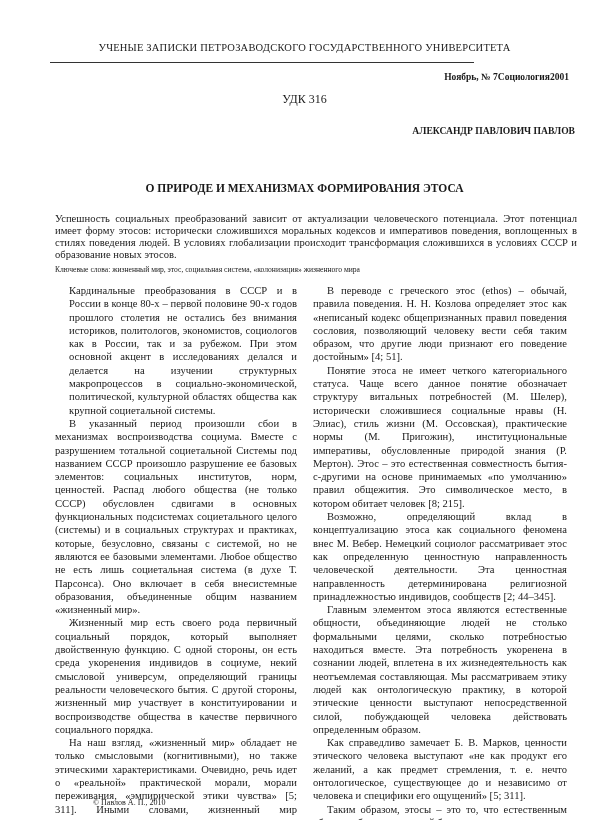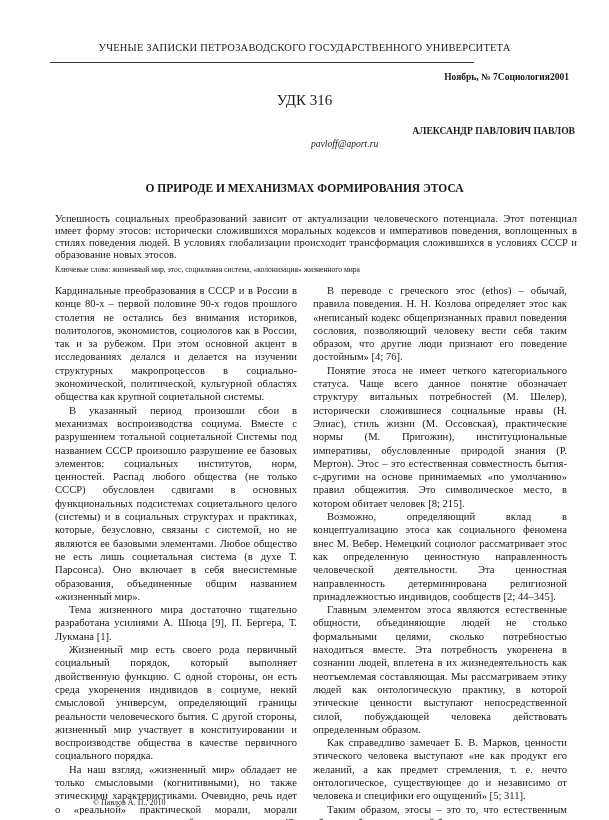--- a/index.html
+++ b/index.html
@@ -2,70 +2,68 @@
 <html><head>
 <meta charset="utf-8">
 <style>
   html, body { margin:0; padding:0; background:#ffffff; }
   body { width:609px; height:820px; position:relative; overflow:hidden; color:#1a1a1a;
          font-family:"Liberation Serif","DejaVu Serif",serif; }
   .abs { position:absolute; }
   .journal { left:0; width:609px; top:42px; text-align:center; font-weight:normal; font-size:10.5px; letter-spacing:0.2px; }
   .rule { left:50px; width:424px; top:62px; height:0; border-top:1.6px solid #333; width:424px; }
   .meta { top:72px; left:55px; width:514px; font-weight:bold; font-size:9.5px; display:flex; justify-content:flex-end; }
-  .udk { top:92px; left:0; width:609px; text-align:center; font-size:15px; }
+  .udk { top:92px; left:0; width:609px; text-align:center; font-size:12px; }
   .author-block { left:311px; top:116px; width:264px; font-size:9.6px; line-height:12.2px; }
   .author-name { text-align:right; font-weight:bold; font-size:9.6px; margin-bottom:1px;margin-top:9px; }
   .affil { text-align:justify; }
   .email { font-style:italic; }
   .title { top:182px; left:0; width:609px; text-align:center; font-weight:bold; font-size:11.5px; }
   .abstract { left:55px; top:213px; width:522px; font-size:10.6px; line-height:11.9px; text-align:justify; }
   .keywords { left:55px; top:265px; width:522px; font-size:7.6px; }
   .col { font-size:10.6px; line-height:13.3px; text-align:justify; top:284px; }
   .col.left { left:55px; width:242px; }
   .col.right { left:313px; width:254px; }
   .col p { margin:0; text-indent:14px; }
-  .col p.noindent { text-indent:0; }
+  .col p.noindent { text-indent:0;margin-left:14px; }
   .copyright { left:55px; top:798px; font-size:8px;padding-left:38px; }
 </style>
 </head>
 <body>
 
 <div class="abs journal">УЧЕНЫЕ ЗАПИСКИ ПЕТРОЗАВОДСКОГО ГОСУДАРСТВЕННОГО УНИВЕРСИТЕТА</div>
 <div class="abs rule" style="left:50px;width:424px;"></div>
 <div class="abs rule" style="left:50px;width:424px;border:none;"></div>
 
 <div class="abs meta">
   <span>Ноябрь, № 7</span>
   <span>Социология</span>
   <span>2001</span>
 </div>
 
 <div class="abs udk">УДК 316</div>
 
 <div class="abs author-block">
   <div class="author-name">АЛЕКСАНДР ПАВЛОВИЧ ПАВЛОВ</div>
-  <div class="email">pavloff@aport.ru</div>
 </div>
 
 <div class="abs title">О ПРИРОДЕ И МЕХАНИЗМАХ ФОРМИРОВАНИЯ ЭТОСА</div>
 
 <div class="abs abstract">Успешность социальных преобразований зависит от актуализации человеческого потенциала. Этот потенциал имеет форму этосов: исторически сложившихся моральных кодексов и императивов поведения, воплощенных в стилях поведения людей. В условиях глобализации происходит трансформация сложившихся в условиях СССР и образование новых этосов.</div>
 <div class="abs keywords">Ключевые слова: жизненный мир, этос, социальная система, «колонизация» жизненного мира</div>
 
 <div class="abs col left">
   <p class="noindent">Кардинальные преобразования в СССР и в России в конце 80-х – первой половине 90-х годов прошлого столетия не остались без внимания историков, политологов, экономистов, социологов как в России, так и за рубежом. При этом основной акцент в исследованиях делался и делается на изучении структурных макропроцессов в социально-экономической, политической, культурной областях общества как крупной социетальной системы.</p>
   <p>В указанный период произошли сбои в механизмах воспроизводства социума. Вместе с разрушением тотальной социетальной Системы под названием СССР произошло разрушение ее базовых элементов: социальных институтов, норм, ценностей. Распад любого общества (не только СССР) обусловлен сдвигами в основных функциональных подсистемах социетального целого (системы) и в социальных структурах и практиках, которые, безусловно, связаны с системой, но не являются ее базовыми элементами. Любое общество не есть лишь социетальная система (в духе Т. Парсонса). Оно включает в себя внесистемные образования, объединенные общим названием «жизненный мир».</p>
-  <p>Тема жизненного мира достаточно тщательно разработана усилиями А. Шюца [9], П. Бергера, Т. Лукмана [1].</p>
   <p>Жизненный мир есть своего рода первичный социальный порядок, который выполняет двойственную функцию. С одной стороны, он есть среда укоренения индивидов в социуме, некий смысловой универсум, определяющий границы реальности человеческого бытия. С другой стороны, жизненный мир участвует в конституировании и воспроизводстве общества в качестве первичного социального порядка.</p>
   <p>На наш взгляд, «жизненный мир» обладает не только смысловыми (когнитивными), но также этическими характеристиками. Очевидно, речь идет о «реальной» практической морали, морали переживания, «эмпирической этики чувства» [5; 311]. Иными словами, жизненный мир конституируется как этос.</p>
 </div>
 
 <div class="abs col right">
-  <p>В переводе с греческого этос (ethos) – обычай, правила поведения. Н. Н. Козлова определяет этос как «неписаный кодекс общепризнанных правил поведения сословия, позволяющий человеку вести себя таким образом, что другие люди признают его поведение достойным» [4; 76].</p>
+  <p>В переводе с греческого этос (ethos) – обычай, правила поведения. Н. Н. Козлова определяет этос как «неписаный кодекс общепризнанных правил поведения сословия, позволяющий человеку вести себя таким образом, что другие люди признают его поведение достойным» [4; 51].</p>
   <p>Понятие этоса не имеет четкого категориального статуса. Чаще всего данное понятие обозначает структуру витальных потребностей (М. Шелер), исторически сложившиеся социальные нравы (Н. Элиас), стиль жизни (М. Оссовская), практические нормы (М. Пригожин), институциональные императивы, обусловленные природой знания (Р. Мертон). Этос – это естественная совместность бытия-с-другими на основе принимаемых «по умолчанию» правил общежития. Это символическое место, в котором обитает человек [8; 215].</p>
   <p>Возможно, определяющий вклад в концептуализацию этоса как социального феномена внес М. Вебер. Немецкий социолог рассматривает этос как определенную ценностную направленность человеческой деятельности. Эта ценностная направленность детерминирована религиозной принадлежностью индивидов, сообществ [2; 44–345].</p>
   <p>Главным элементом этоса являются естественные общности, объединяющие людей не столько формальными целями, сколько потребностью находиться вместе. Эта потребность укоренена в сознании людей, вплетена в их жизнедеятельность как неотъемлемая составляющая. Мы рассматриваем этику людей как онтологическую практику, в которой этические ценности выступают непосредственной силой, побуждающей человека действовать определенным образом.</p>
   <p>Как справедливо замечает Б. В. Марков, ценности этического человека выступают «не как продукт его желаний, а как предмет стремления, т. е. нечто онтологическое, существующее до и независимо от человека и специфики его ощущений» [5; 311].</p>
   <p>Таким образом, этосы – это то, что естественным образом объединяет людей без всяких при-</p>
 </div>
 
 <div class="abs copyright">© Павлов А. П., 2010</div>
 
 </body></html>

